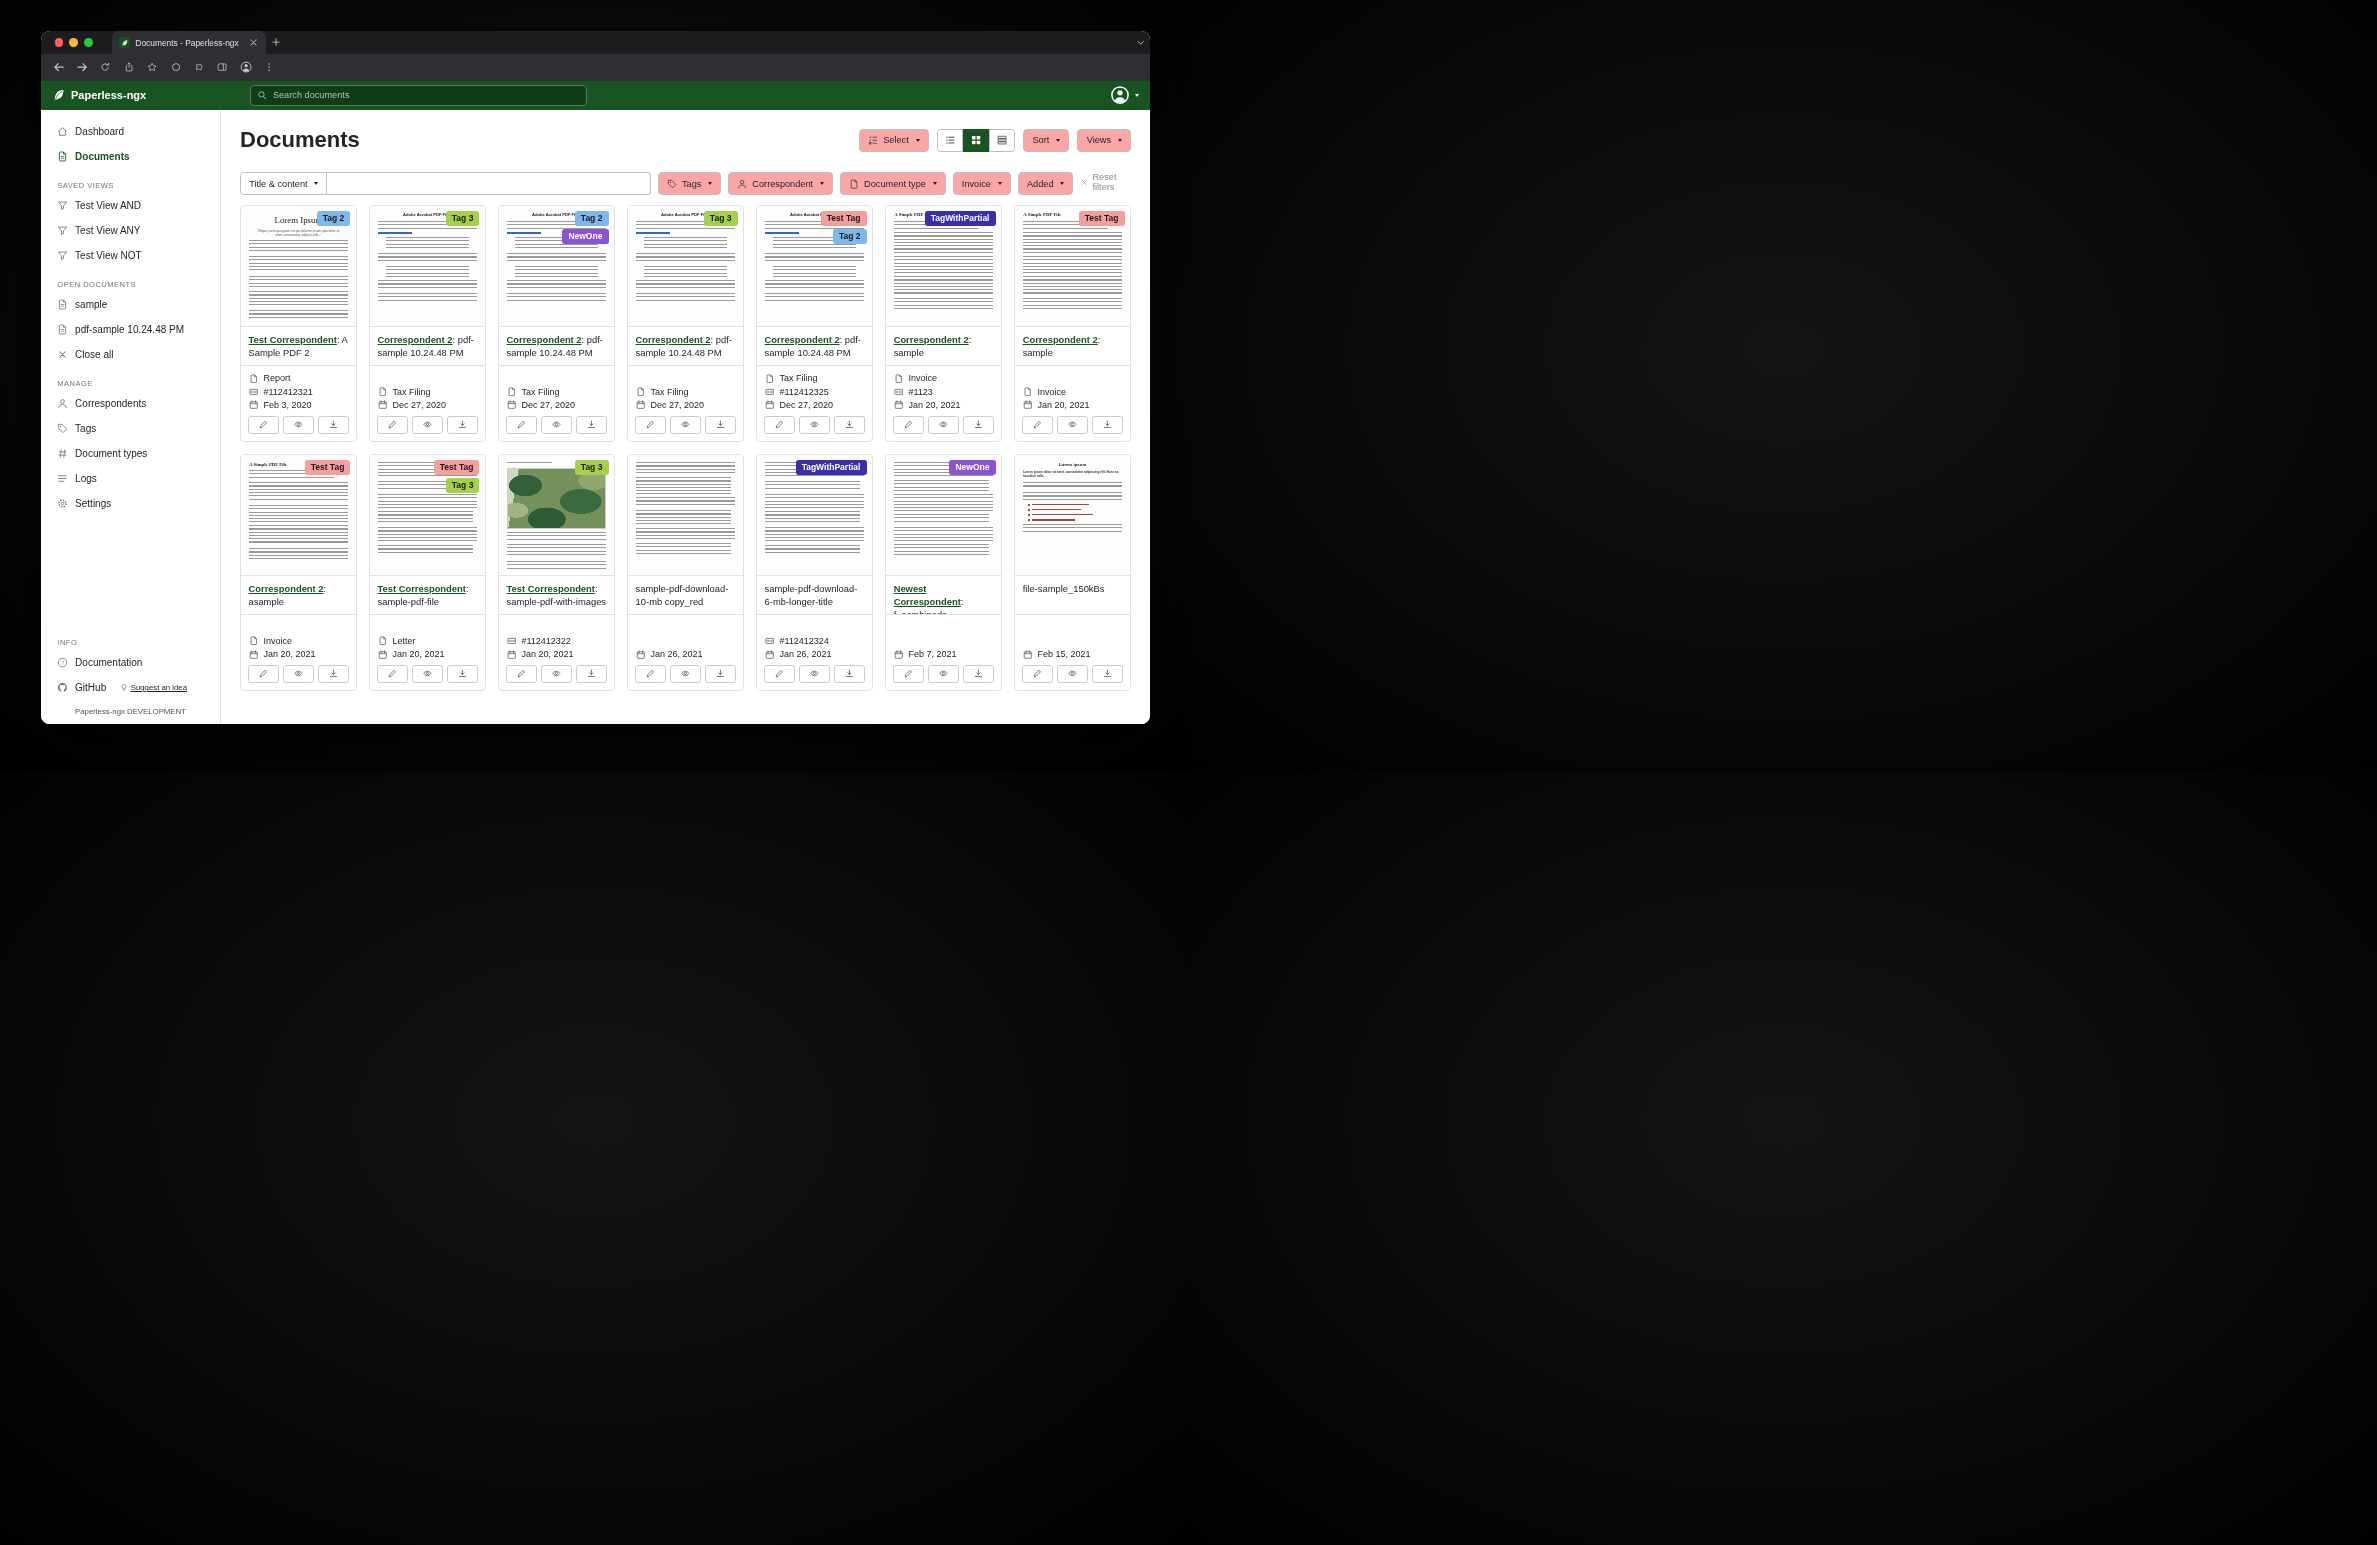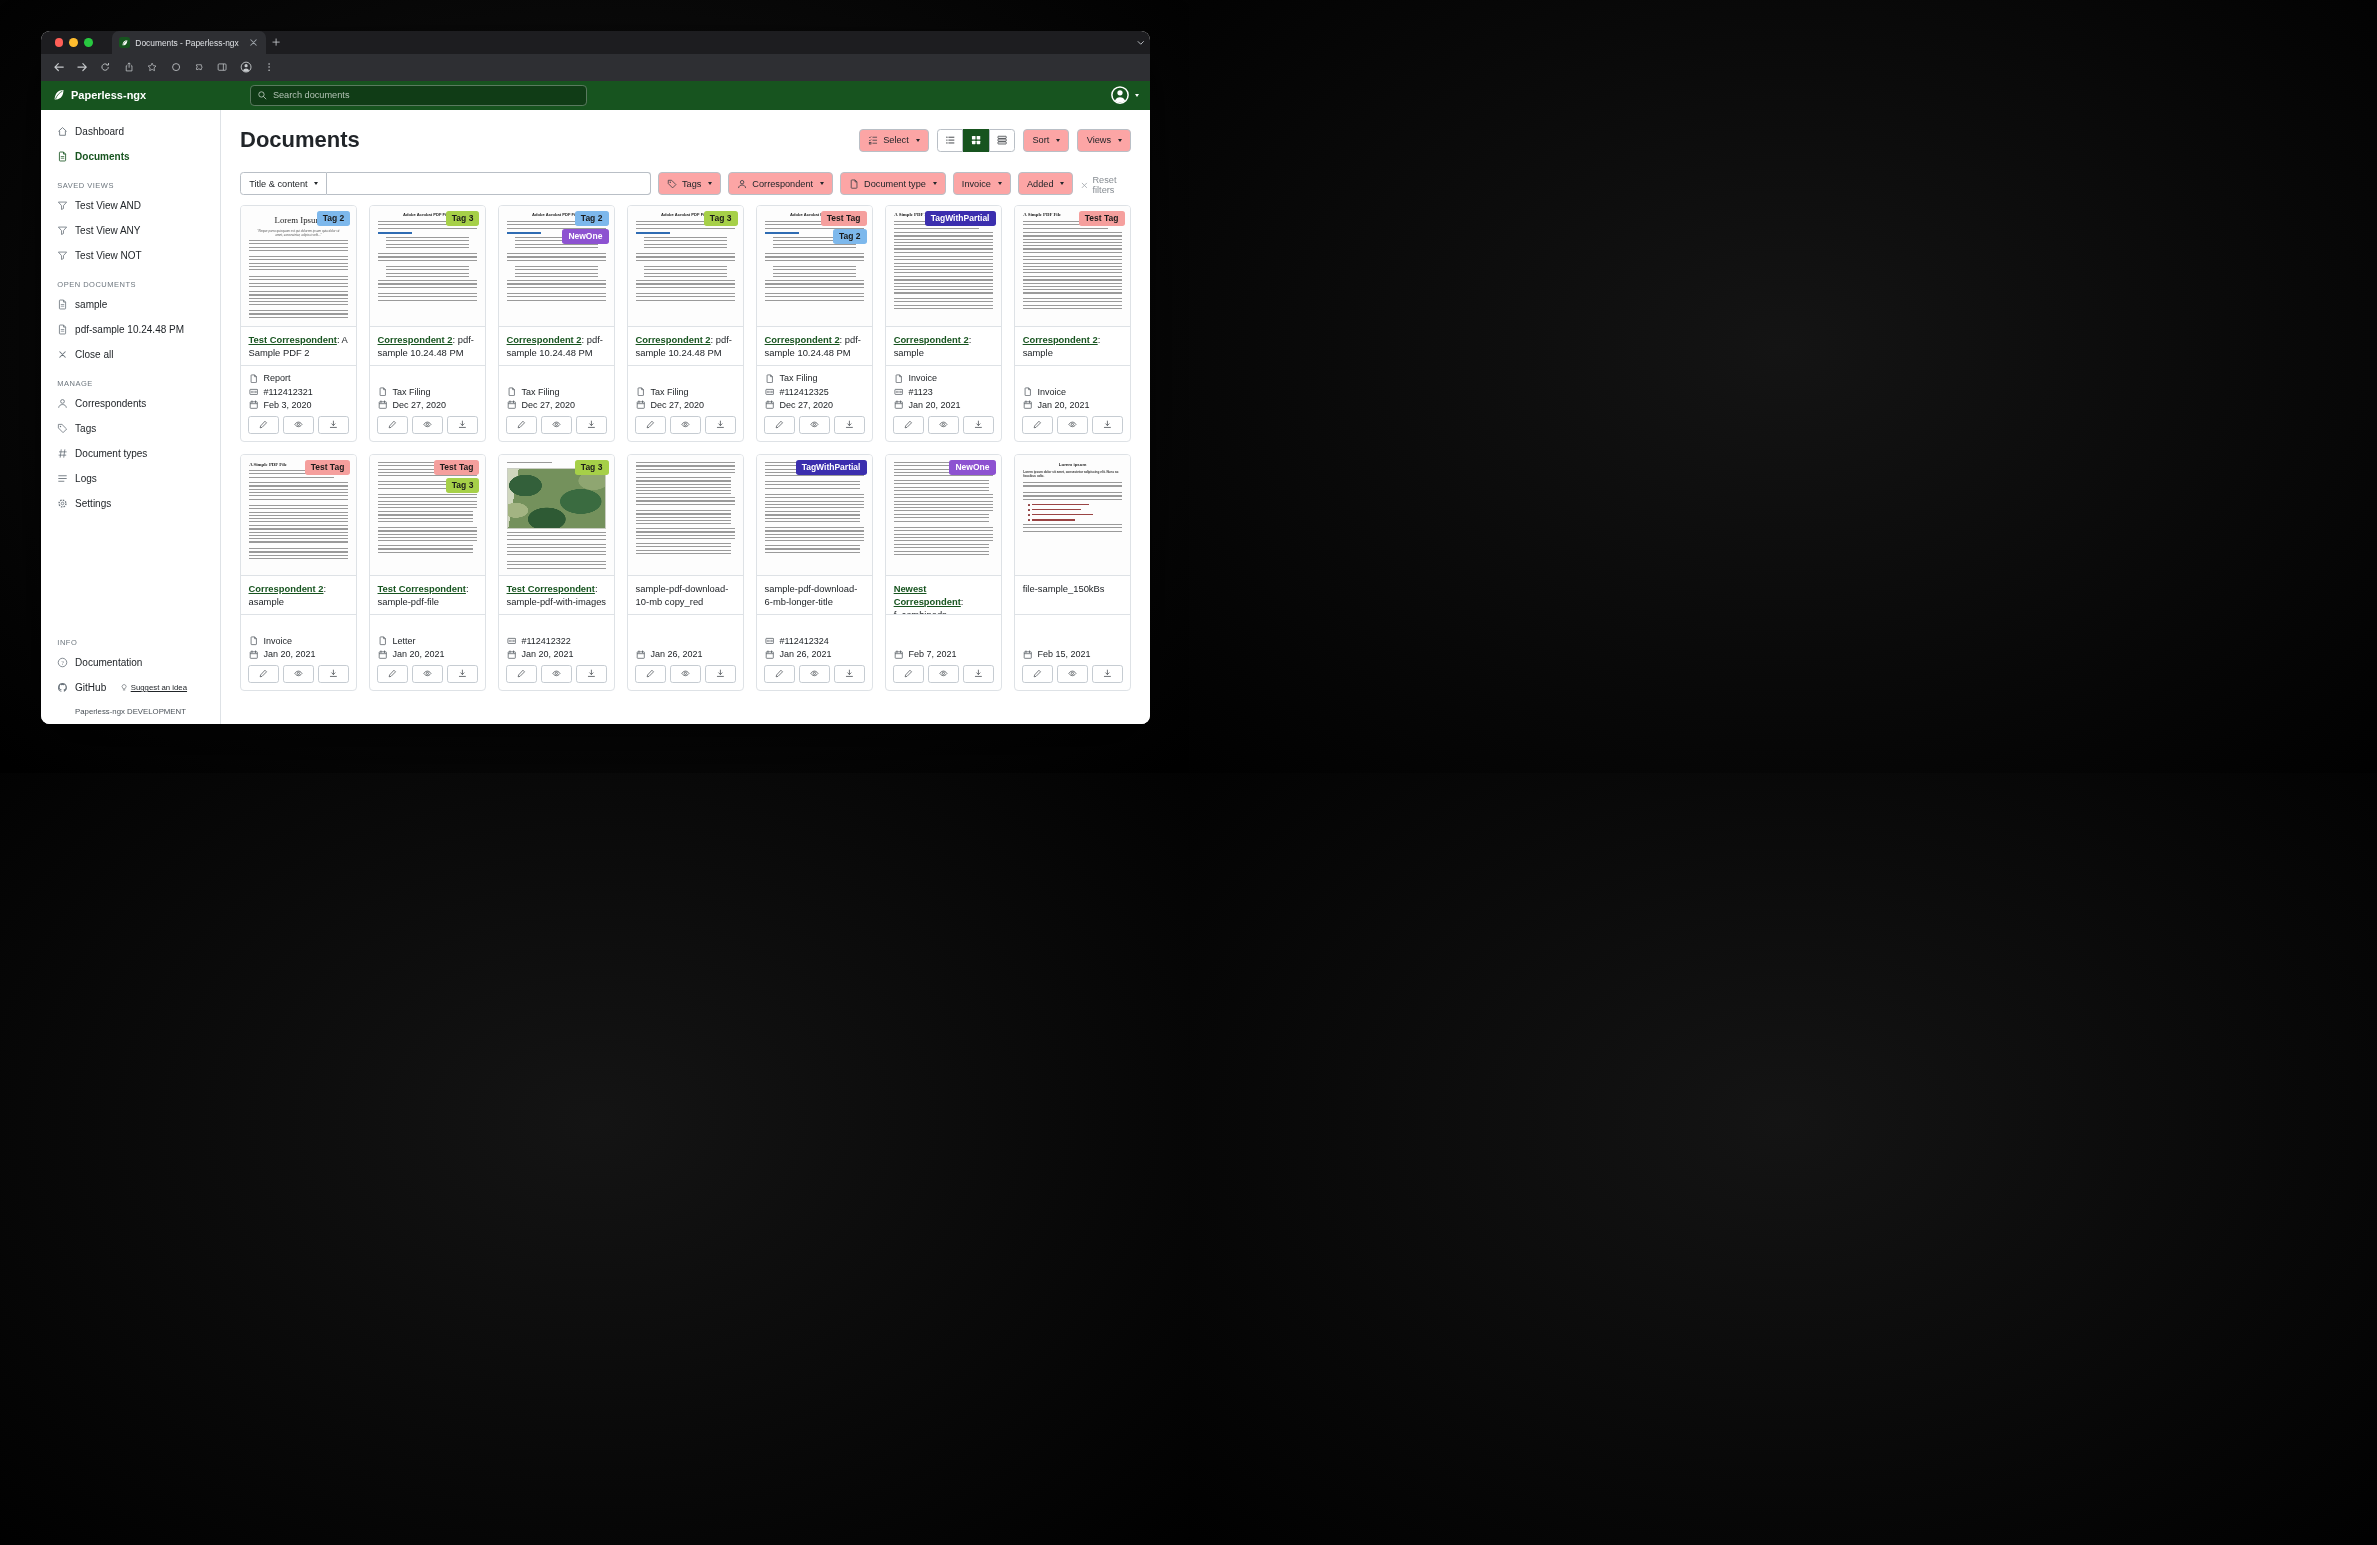--- a/index.html
+++ b/index.html
@@ -66,21 +66,21 @@
   .page-title { font-size:22px; font-weight:600; color:#212529; }
   .head-controls { display:flex; align-items:center; gap:8.2px; }
   .btn { height:23px; display:inline-flex; align-items:center; gap:4.8px; padding:0 8.2px; background:#fca5a5; border:0.7px solid #b9bfc6; border-radius:4px; font-size:9.2px; color:#212529; font-family:inherit; cursor:pointer; white-space:nowrap; }
   .btn .icn { color:#343a40; }
   .vgroup { display:flex; }
   .vbtn { width:26.5px; height:23px; background:#fff; border:0.7px solid #b9bfc6; display:flex; align-items:center; justify-content:center; color:#212529; cursor:pointer; }
   .vbtn + .vbtn { margin-left:-0.7px; }
   .vbtn:first-child { border-radius:3.4px 0 0 3.4px; }
   .vbtn:last-child { border-radius:0 3.4px 3.4px 0; }
   .vbtn.active { background:#17541f; border-color:#17541f; color:#fff; }
-  .filter-row { margin-top:19px; display:flex; align-items:flex-end; gap:6.8px; }
+  .filter-row { margin-top:19px; display:flex; align-items:flex-start; gap:6.8px; }
   .input-group { display:flex; width:411px; flex:0 0 auto; }
   .ig-btn { height:23px; padding:0 8.2px; display:flex; align-items:center; gap:4.1px; background:#fff; border:0.7px solid #b9bfc6; border-radius:3.4px 0 0 3.4px; font-size:9.2px; color:#212529; font-family:inherit; cursor:pointer; }
   .ig-input { flex:1; height:23px; border:0.7px solid #b9bfc6; border-left:none; border-radius:0 3.4px 3.4px 0; padding:0 6.8px; font-size:9.2px; color:#212529; outline:none; background:#fff; font-family:inherit; min-width:0; }
   .reset { margin-left:auto; display:flex; align-items:center; gap:3.4px; color:#868c92; font-size:9.2px; cursor:pointer; }
   .reset .icn { width:8.8px; height:8.8px; color:#a3a8ad; }
   .count-row { margin-top:16.3px; display:flex; align-items:center; justify-content:space-between; }
   .doc-count { font-size:10px; color:#212529; }
   .pager { display:flex; }
   .pbtn { min-width:26px; height:23px; background:#fff; border:0.7px solid #dee2e6; color:#739478; font-size:10.2px; display:flex; align-items:center; justify-content:center; cursor:pointer; font-family:inherit; }
   .pbtn + .pbtn { margin-left:-0.7px; }

